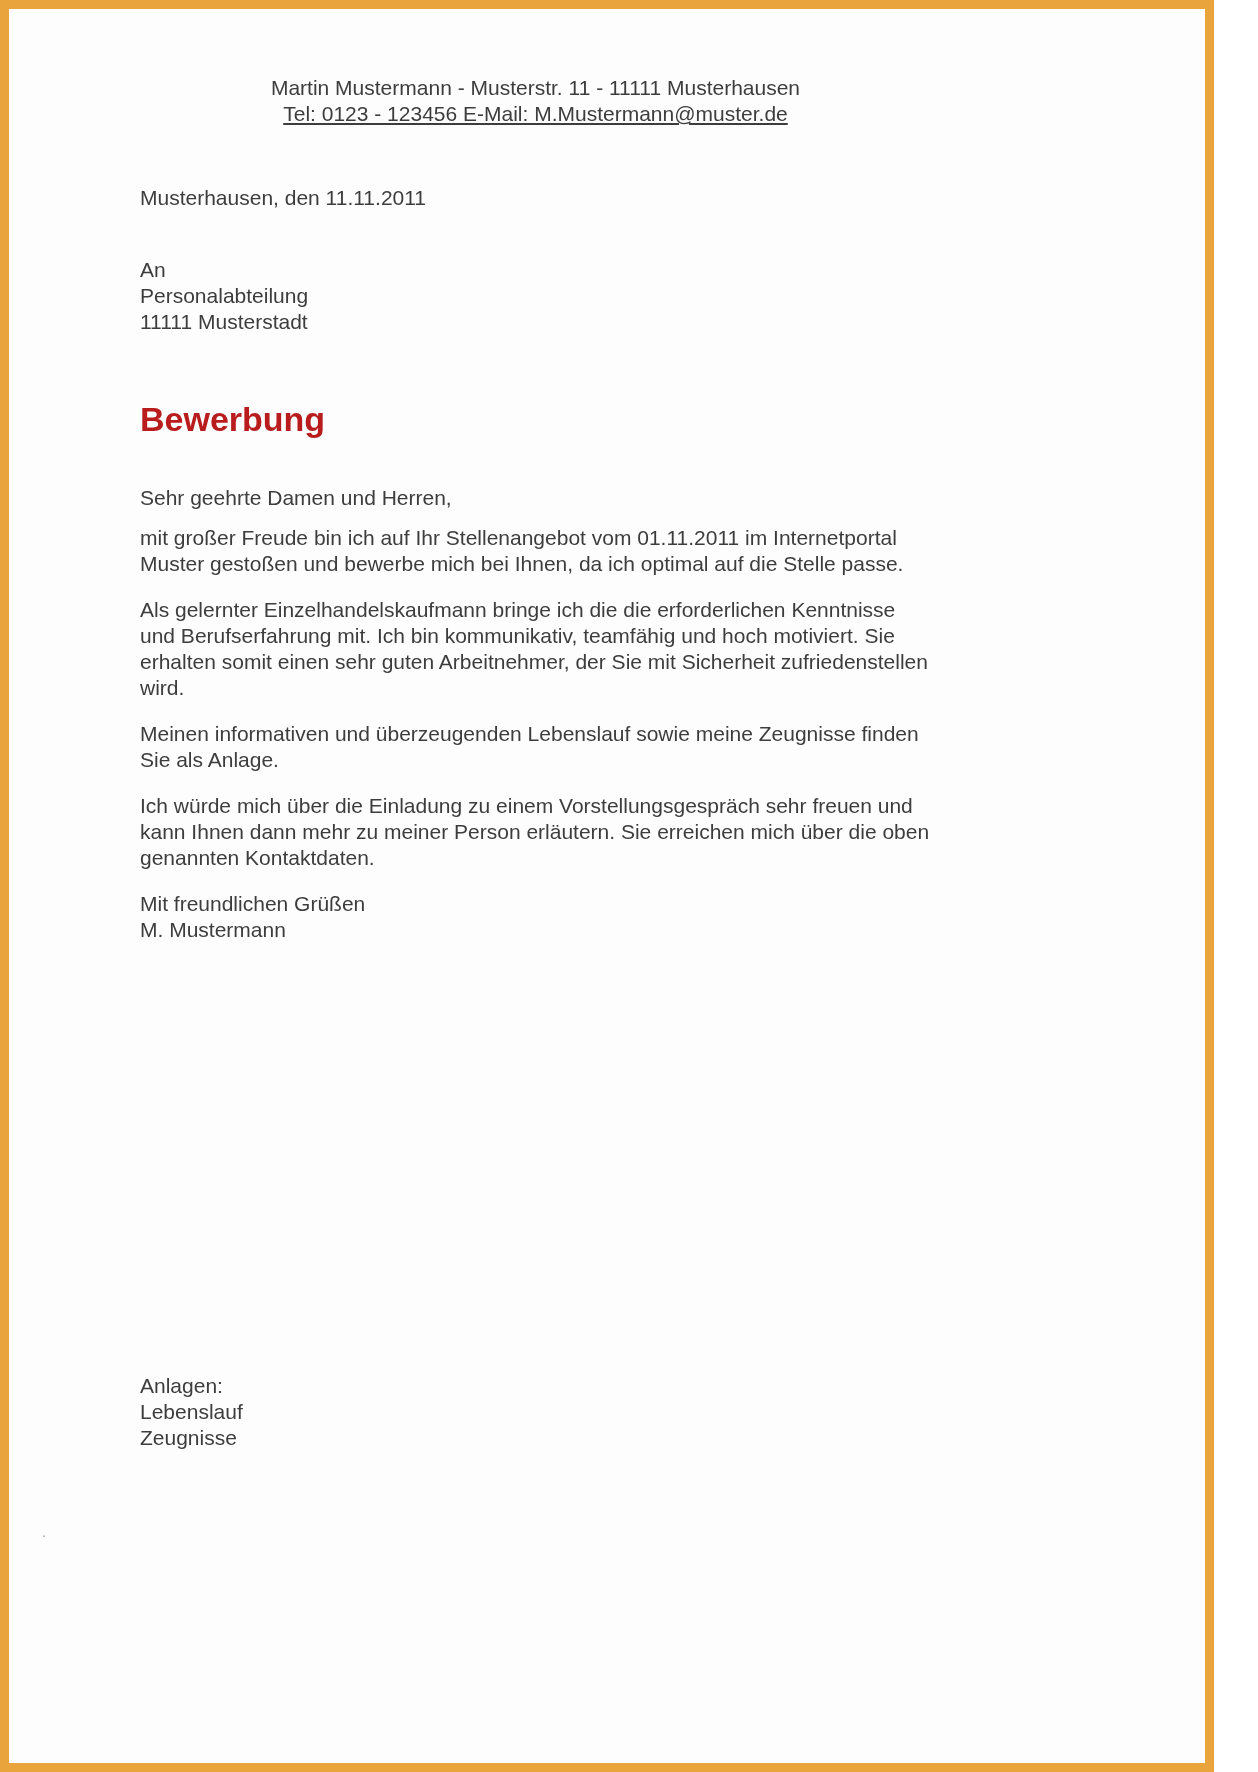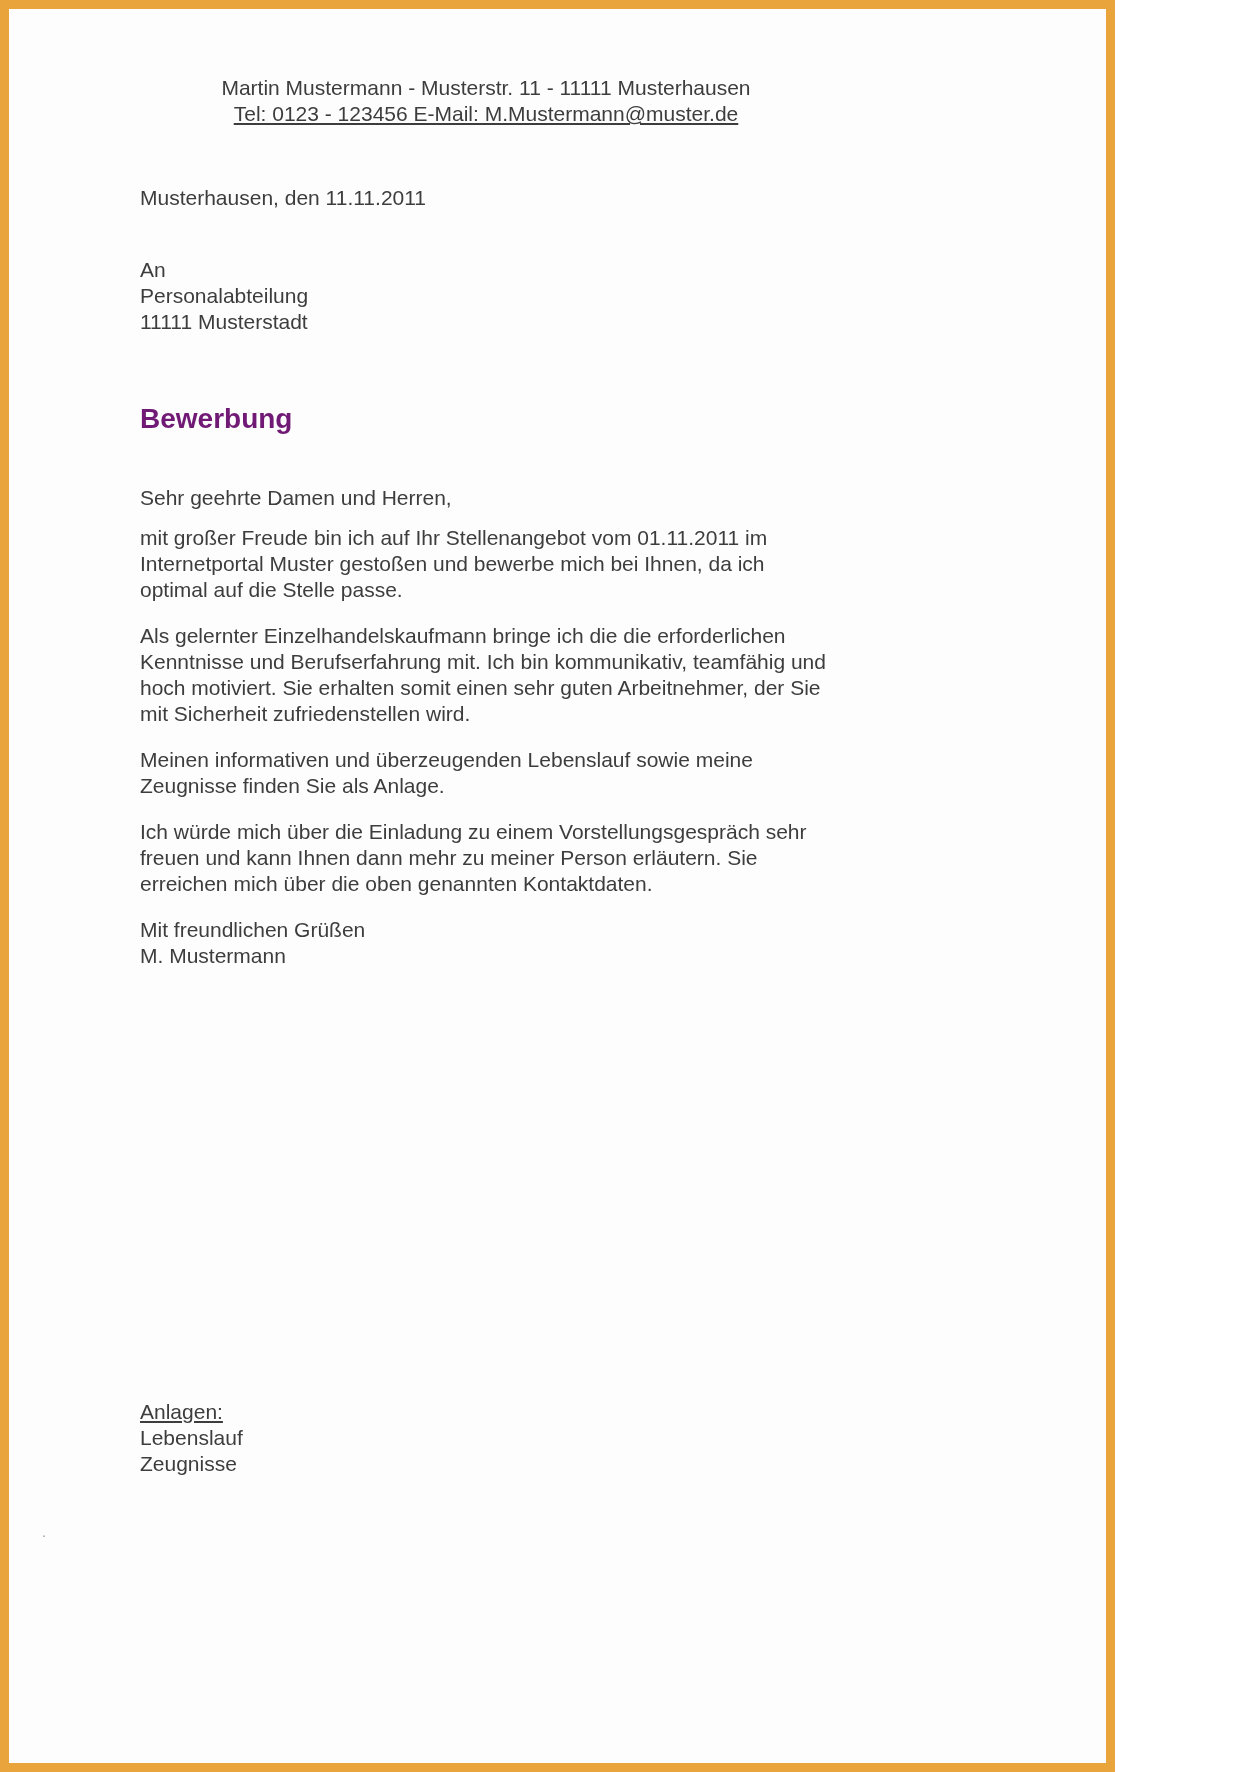--- a/index.html
+++ b/index.html
@@ -3,21 +3,21 @@
 <meta charset="utf-8">
 <style>
   html, body {
     margin: 0;
     padding: 0;
     background: #ffffff;
     font-family: "Liberation Sans", "DejaVu Sans", sans-serif;
   }
   .page {
     position: relative;
-    width: 1115px;
+    width: 1214px;
     height: 1772px;
     box-sizing: border-box;
     border: 9px solid #e9a43c;
     background: #fdfdfd;
     color: #3d3d3d;
     overflow: hidden;
   }
   .content {
     box-sizing: border-box;
     padding: 66px 274px 0 131px; 
@@ -31,39 +31,38 @@
   .sender-line { white-space: nowrap; }
   .sender-contact { text-decoration: underline; }
   .date-line {
     text-align: left;
     margin-bottom: 46px;
   }
   .recipient-block {
     margin-bottom: 68px;
   }
   .subject {
-    font-size: 28px;
+    font-size: 34px;
     line-height: 32px;
     font-weight: bold;
-    color: #701a75;
+    color: #b91c1c;
     margin: 0 0 50px 0;
   }
   .salutation {
     margin-bottom: 14px;
   }
   .paragraph {
     margin: 0 0 20px 0;
   }
   .closing-block {
   }
   .attachments-block {
     margin-top: 430px;
   }
   .attachments-label {
-    text-decoration: underline;
   }
   .stray-mark {
     position: absolute;
     left: 33px;
     top: 1515px;
     font-size: 14px;
     color: #9a9a9a;
   }
 </style>
 </head>

